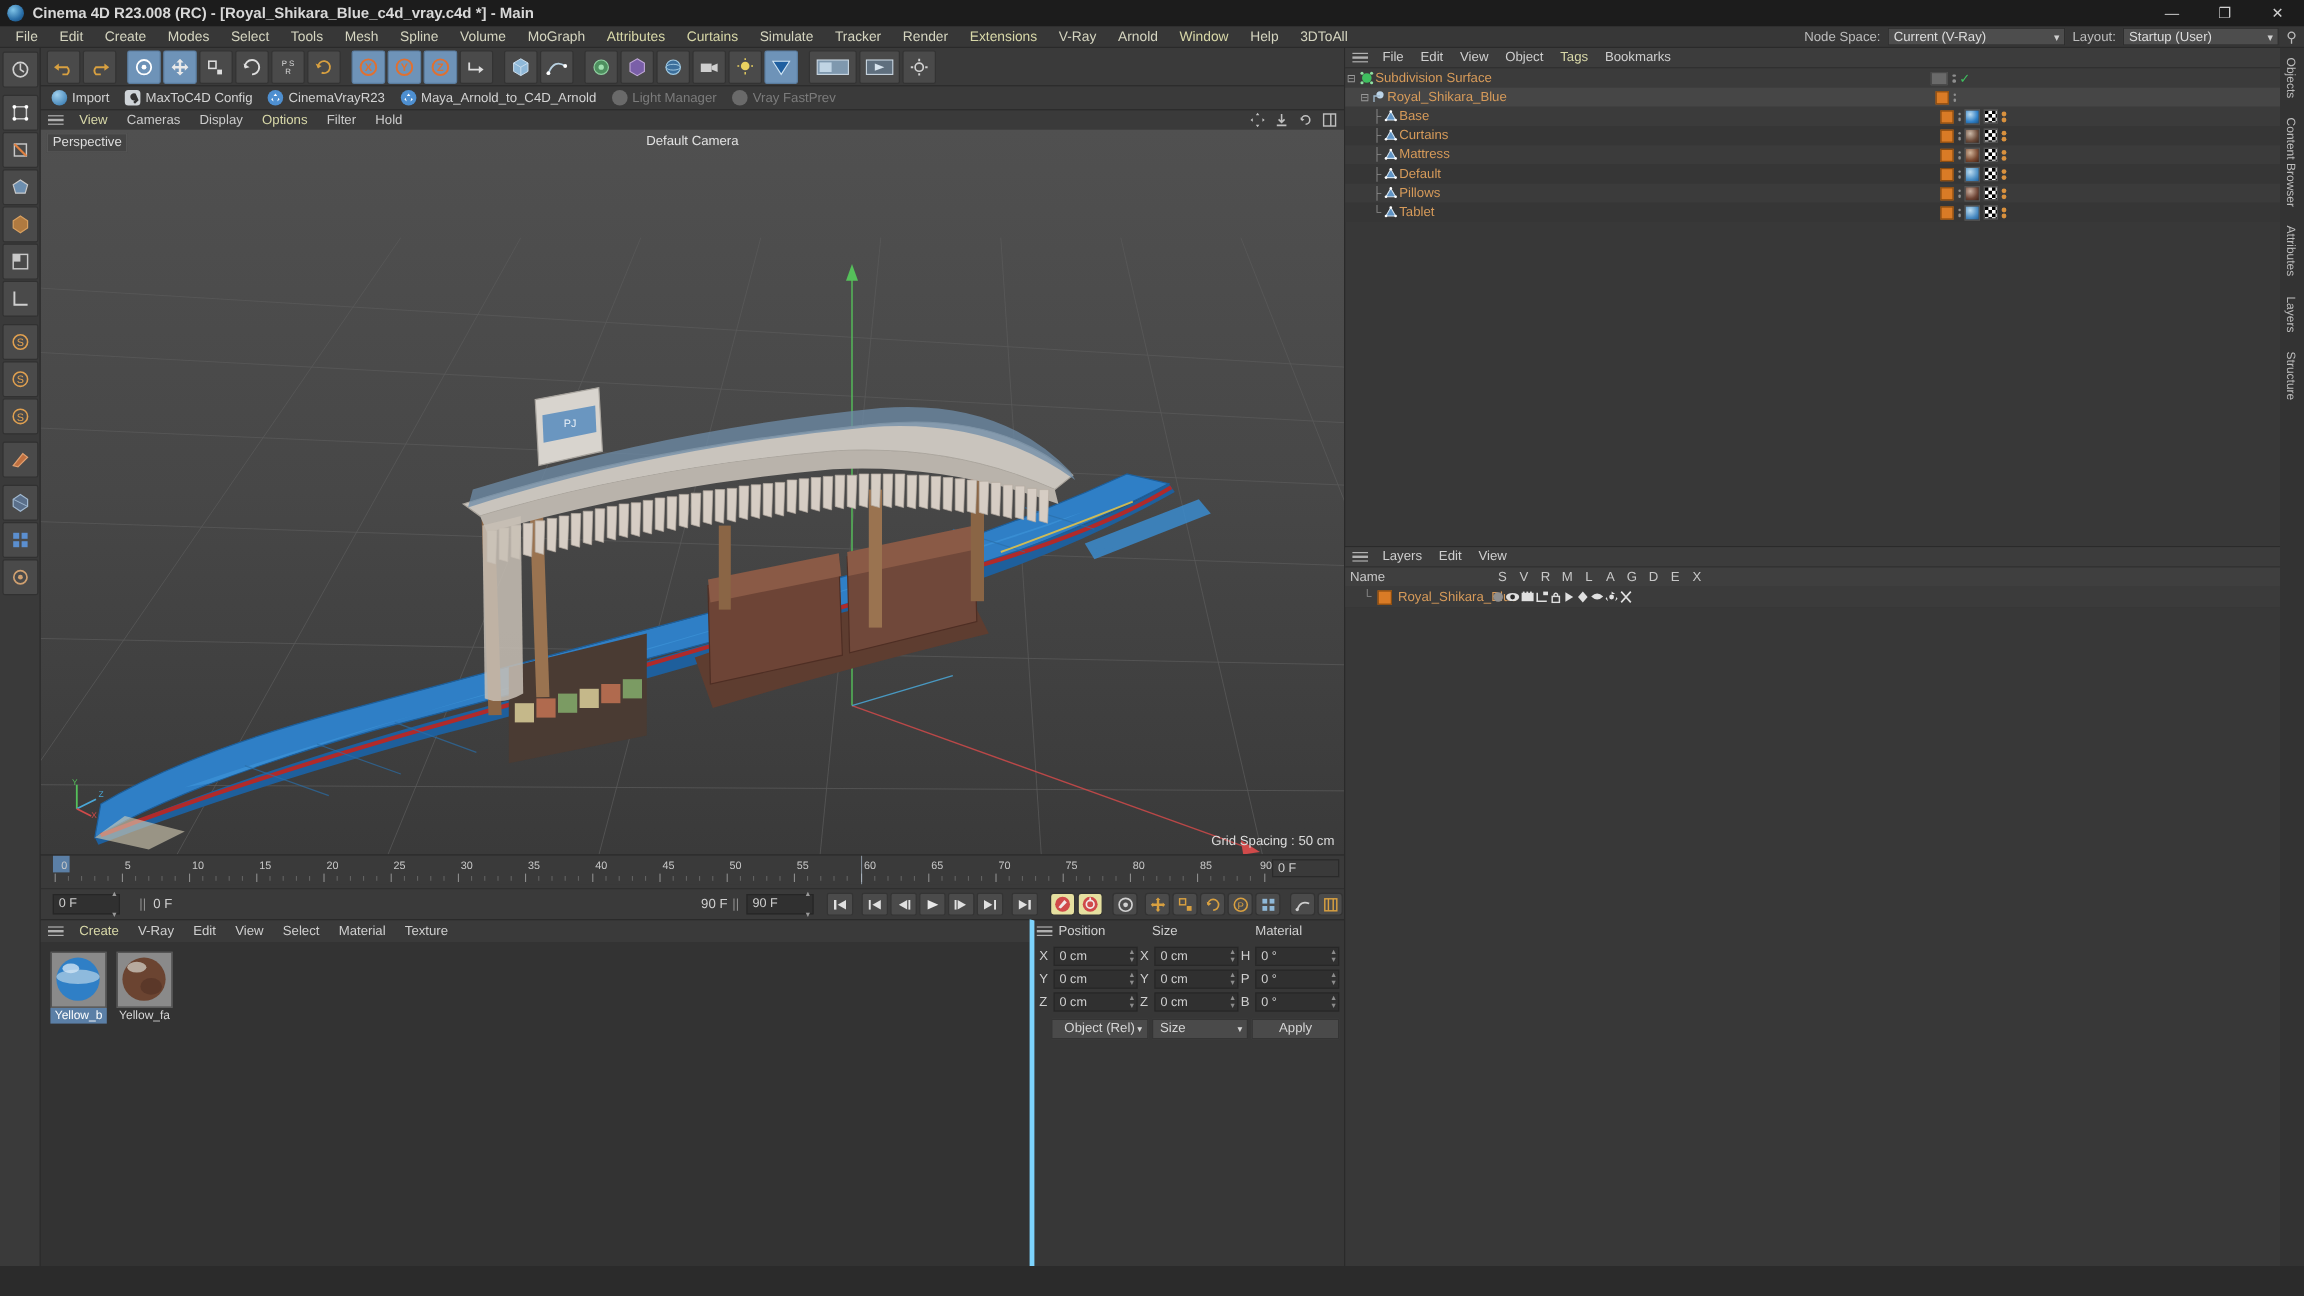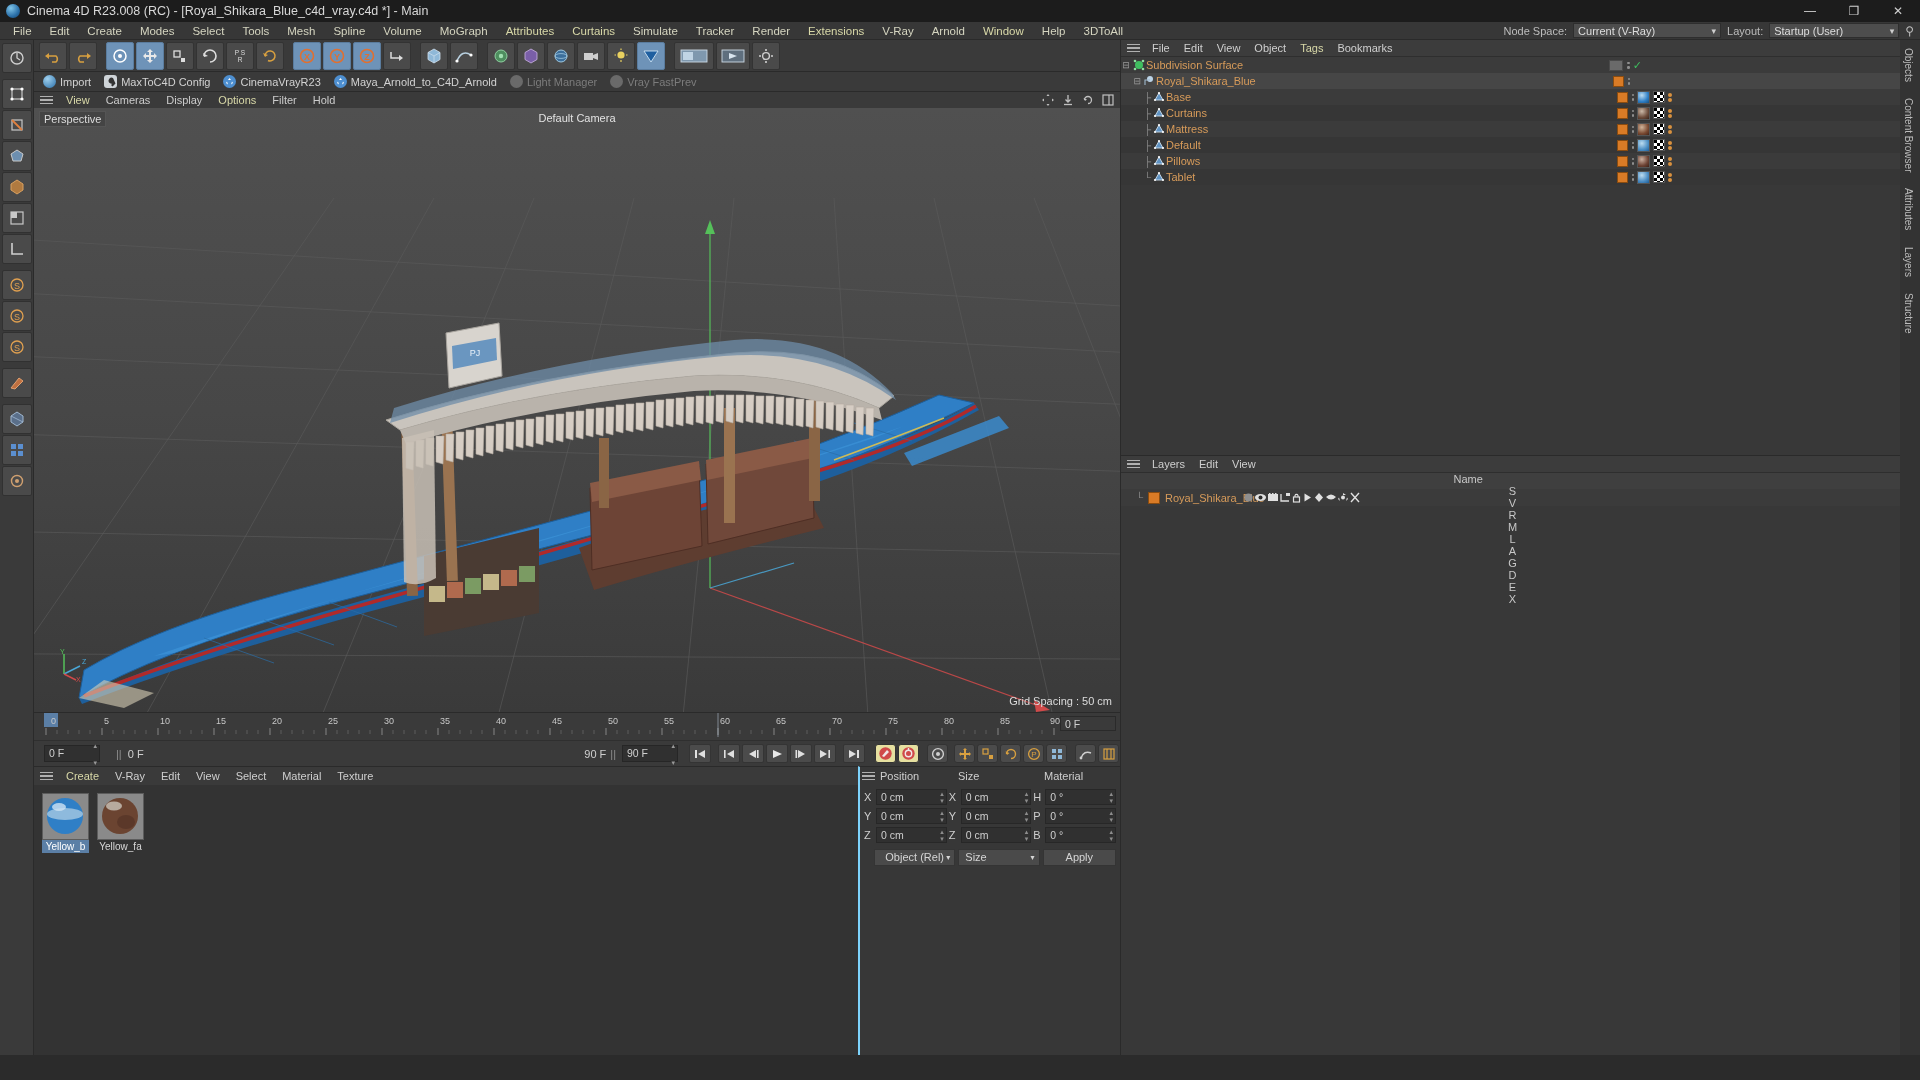--- a/index.html
+++ b/index.html
@@ -4,21 +4,21 @@
 <style>
   * { box-sizing: border-box; margin:0; padding:0; }
   html,body { width:1920px; height:1080px; overflow:hidden; background:#2b2b2b;
     font-family:"Liberation Sans", sans-serif; color:#c8c8c8; font-size:12px; }
 
   
   #titlebar { height:22px; background:#1c1c1c; display:flex; align-items:center; padding-left:6px; }
   #titlebar .c4d-logo { width:14px; height:14px; border-radius:50%;
     background:radial-gradient(circle at 35% 30%, #7fc4e8 0%, #2a6fa8 60%, #11406b 100%);
     margin-right:7px; flex:none; }
-  #titlebar .title-text { color:#d8d8d8; font-size:12.5px; white-space:nowrap; }
+  #titlebar .title-text { color:#d8d8d8; font-size:12.5px; white-space:nowrap;font-weight:bold; }
   #titlebar .win-btns { margin-left:auto; display:flex; height:22px; }
   #titlebar .win-btns div { width:44px; height:22px; display:flex; align-items:center;
     justify-content:center; color:#d0d0d0; font-size:12px; }
 
   
   #menubar { height:18px; background:#373737; display:flex; align-items:center; padding-left:4px;
     border-bottom:1px solid #2a2a2a; position:relative; }
   #menubar .mi { padding:0 9px; font-size:11.5px; color:#d5d5c0; line-height:18px; white-space:nowrap; }
   #menubar .mi.acc { color:#d8d8a8; }
   #menubar .right { margin-left:auto; display:flex; align-items:center; gap:6px; padding-right:6px; }
@@ -119,27 +119,27 @@
   .tagbox { width:11px; height:11px; background:#d97b26; border:1px solid #8a4c10; margin-left:3px; flex:none; }
   .dots { display:flex; flex-direction:column; gap:2px; margin-left:4px; }
   .dots i { width:2.5px; height:2.5px; border-radius:50%; background:#8f8f8f; }
   .thumb { width:13px; height:13px; margin-left:3px; border:1px solid #555; flex:none; }
   .chk { width:12px; height:12px; margin-left:3px; flex:none;
     background:repeating-conic-gradient(#fff 0% 25%, #000 0% 50%) 0 0/6px 6px; border:1px solid #555; }
 
   #layersmgr { position:absolute; left:0; top:415px; width:780px; height:600px; background:#383838;
     border-left:1px solid #2a2a2a; border-top:1px solid #2a2a2a; }
   #lyr-head { height:16px; background:#3f3f3f; display:flex; align-items:center; font-size:11px;
-    color:#c8c8c8; padding-left:4px;flex-direction:column; }
+    color:#c8c8c8; padding-left:4px; }
   #lyr-head .col { width:18px; text-align:center; flex:none; }
   #lyr-row { height:17px; display:flex; align-items:center; font-size:11px; background:#3b3b3b; }
 
   
   #coords { position:absolute; left:858px; top:726px; width:262px; height:289px; background:#373737;
-    border-left:2px solid #7dd3fc; border-top:1px solid #2a2a2a; }
+    border-left:4px solid #7dd3fc; border-top:1px solid #2a2a2a; }
   #coords .hdr { height:18px; display:flex; align-items:center; font-size:11px; color:#cfcfcf; }
   #coords .hdr span { font-size:11px; }
   .crow { display:flex; align-items:center; height:18px; margin-bottom:1px; }
   .cax { width:12px; font-size:11px; color:#cfcfcf; text-align:left; flex:none; }
   .cfield { height:16px; background:#303030; border:1px solid #272727; font-size:10.5px; color:#cfcfcf;
     display:flex; align-items:center; padding-left:4px; position:relative; }
   .cfield .spn { position:absolute; right:2px; color:#8d8d8d; font-size:7px; line-height:7px; }
   .cbtn { height:17px; background:#4a4a4a; border:1px solid #343434; font-size:11px; color:#d5d5d5;
     display:flex; align-items:center; justify-content:center; position:relative; }
 

